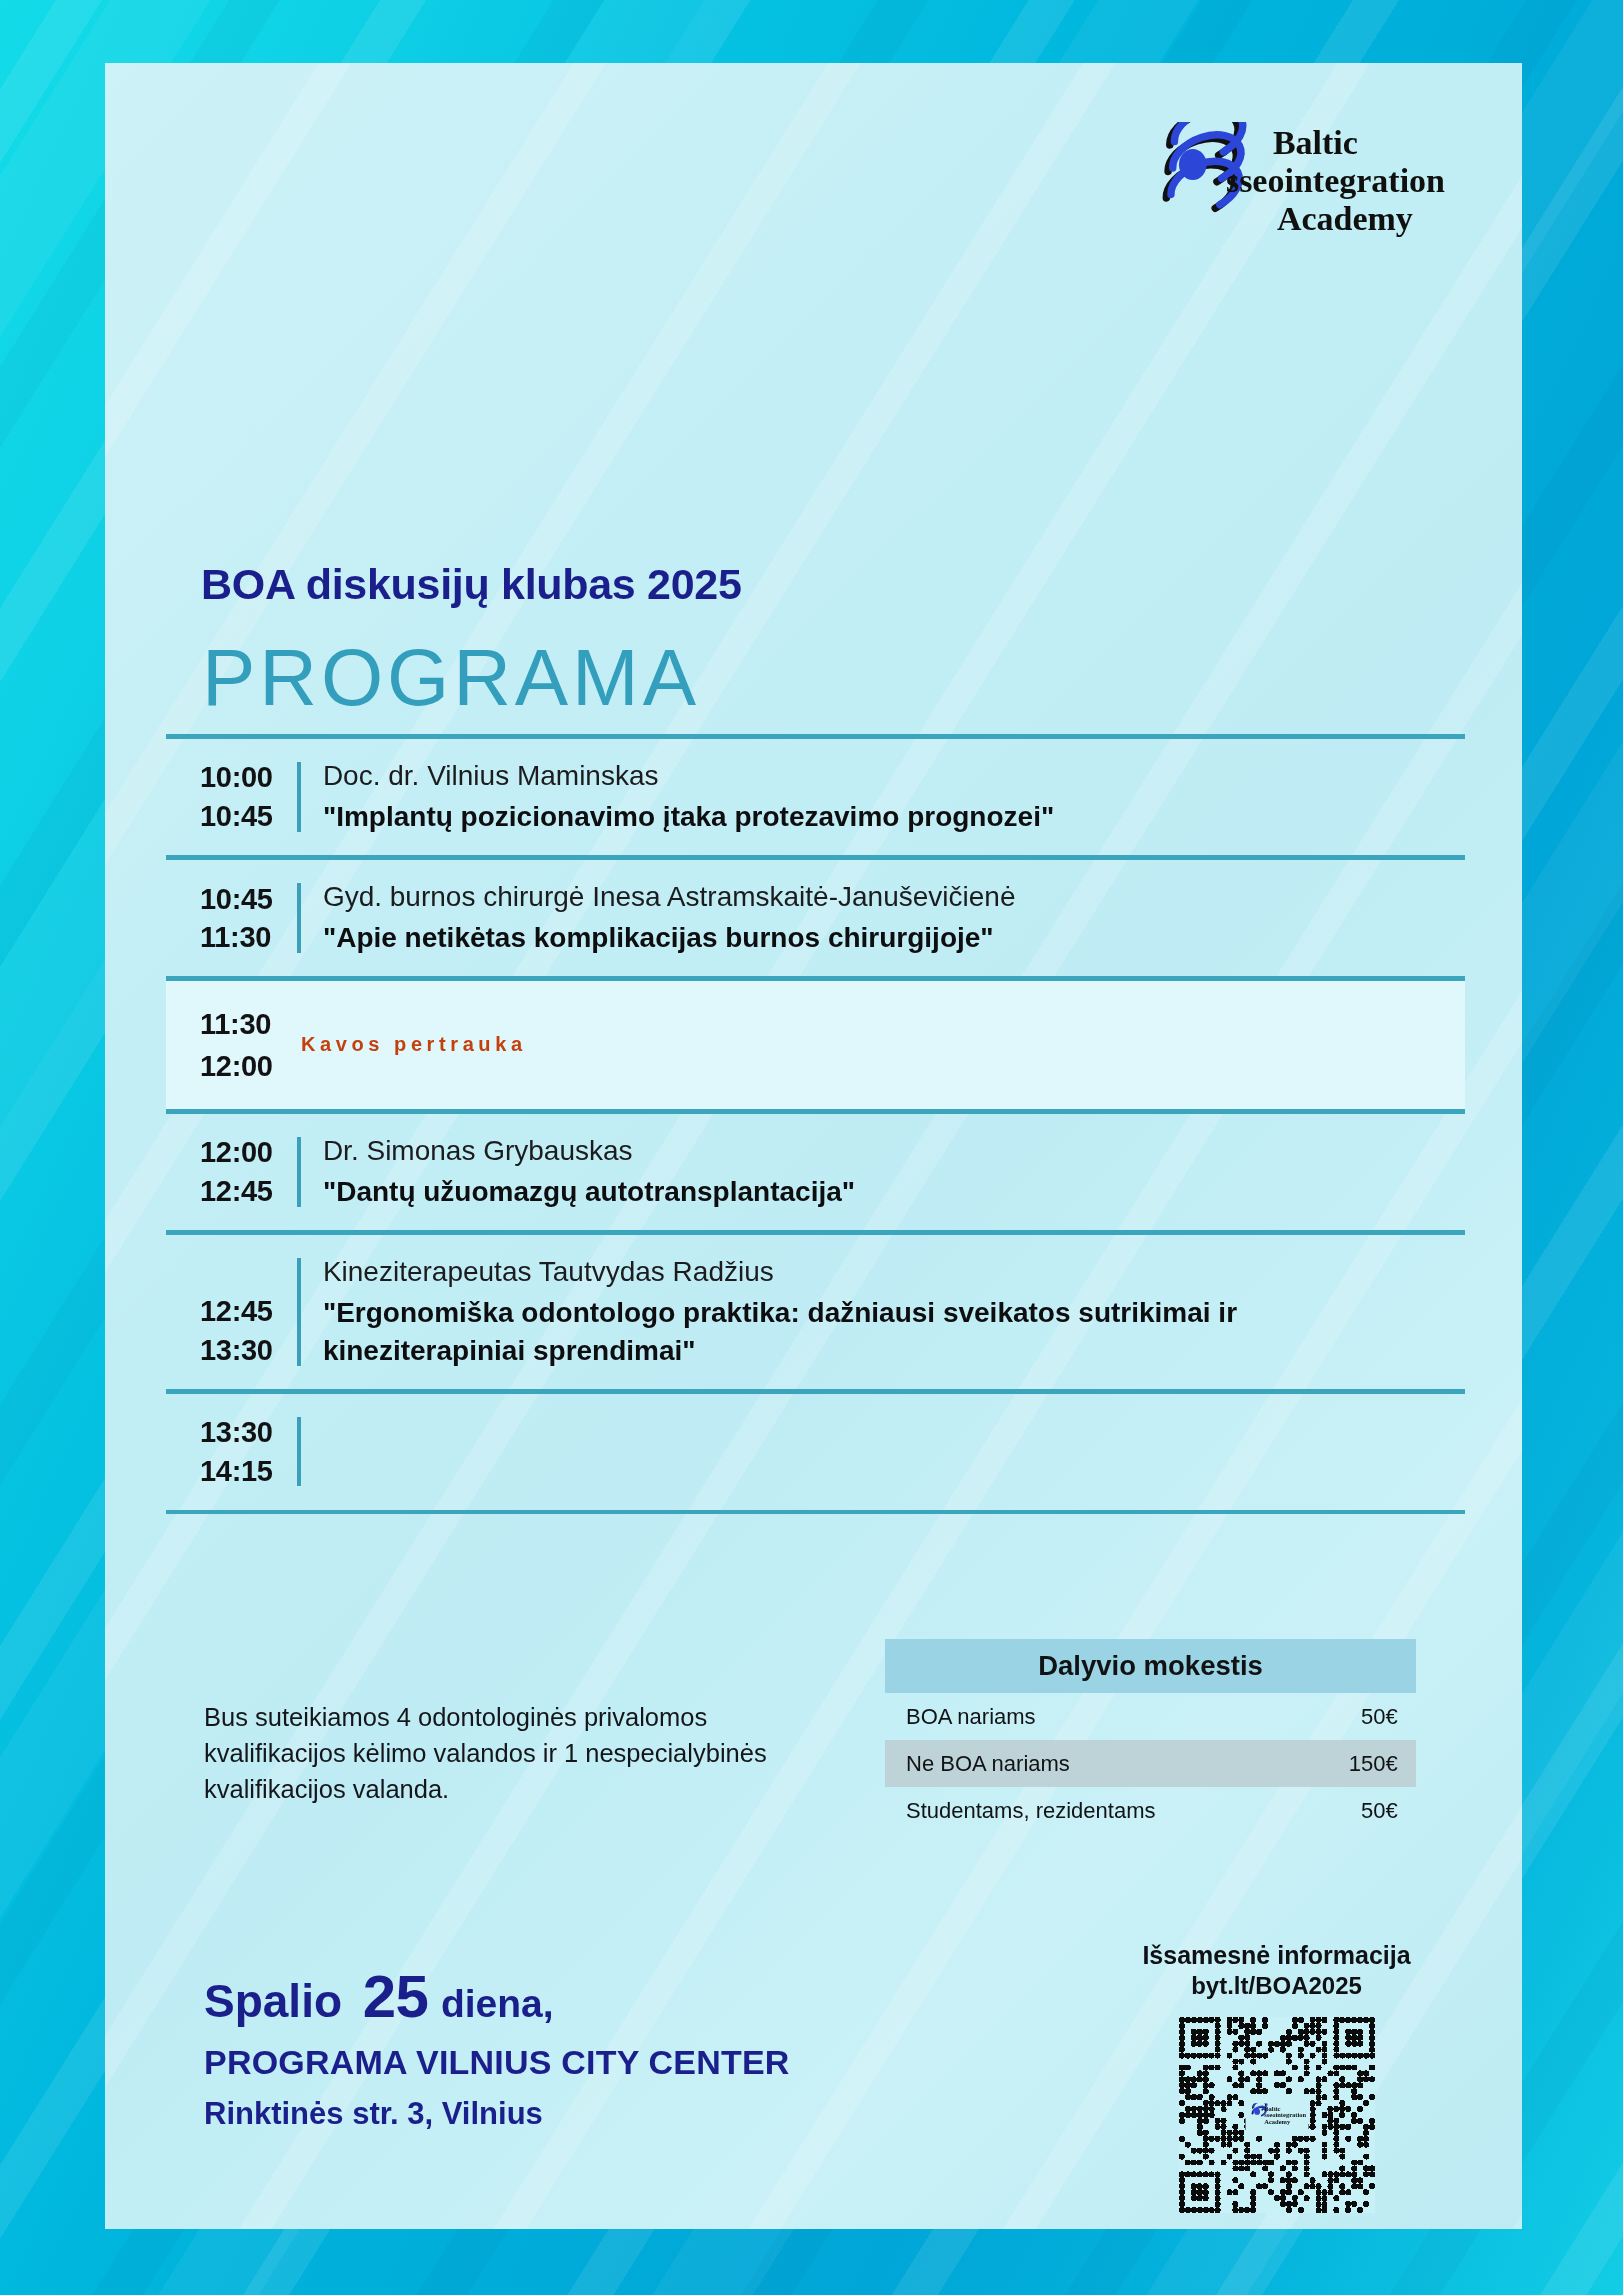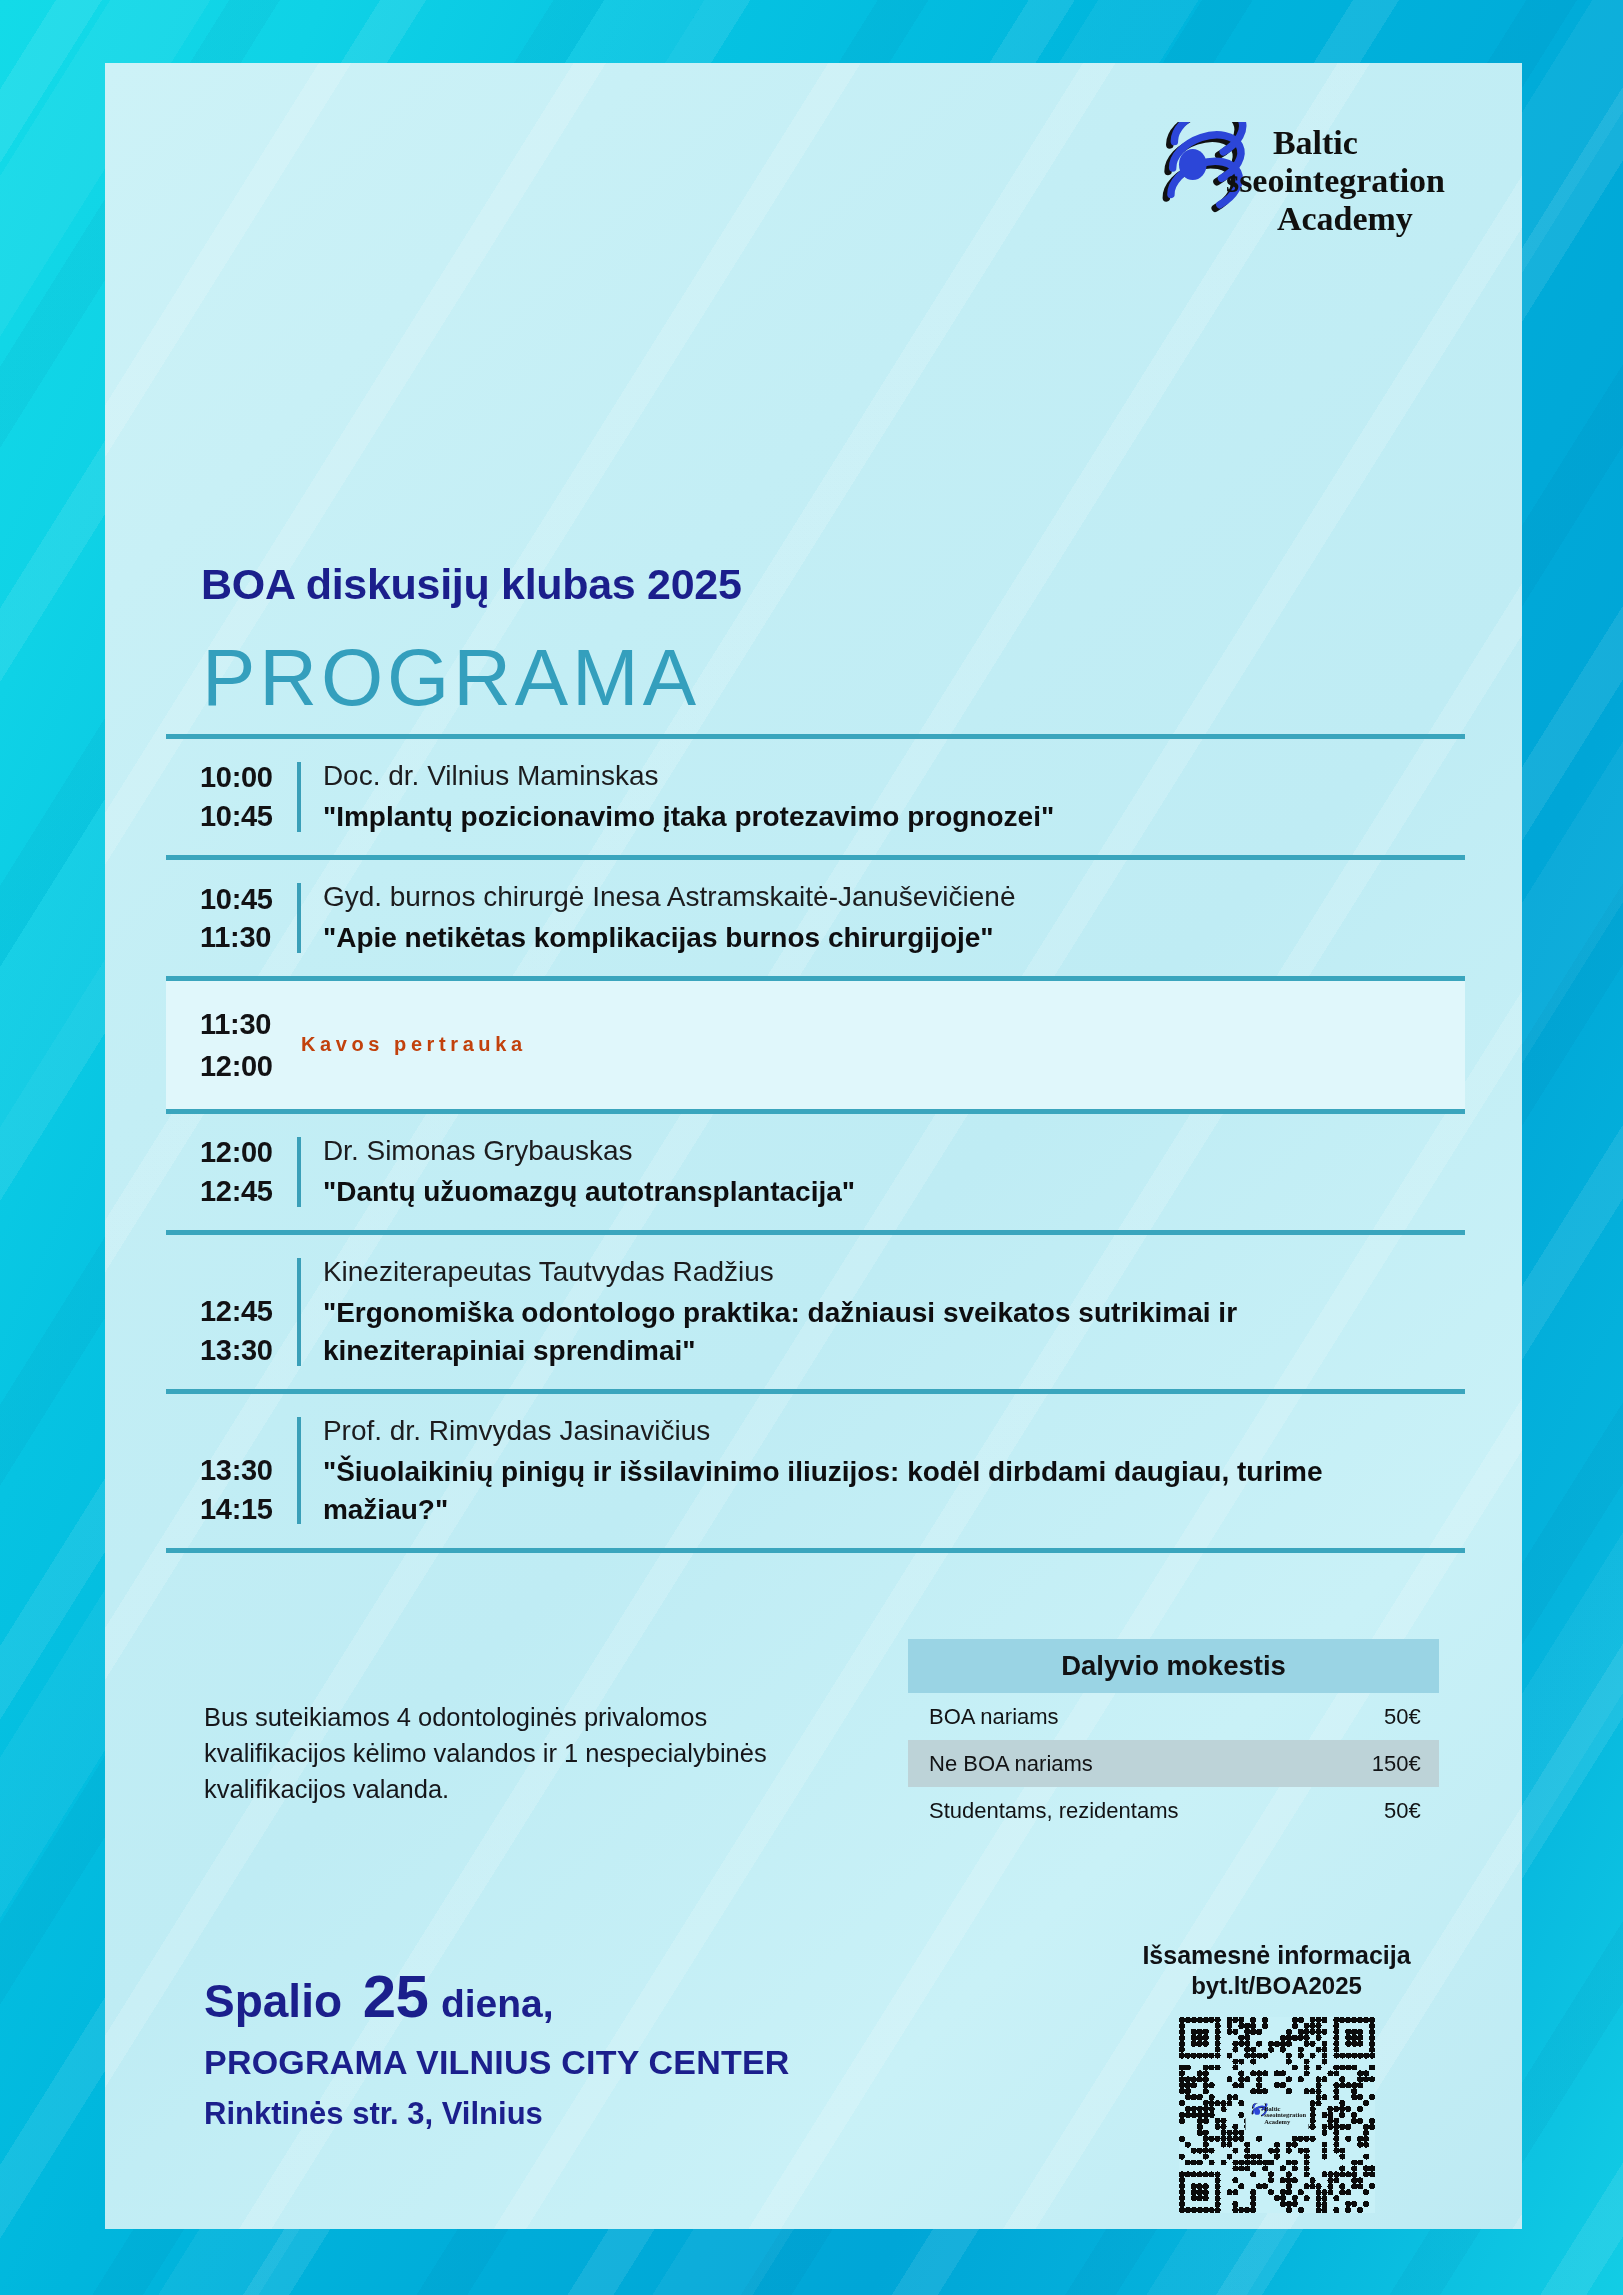--- a/index.html
+++ b/index.html
@@ -206,21 +206,21 @@
     top: 1636px;
     width: 576px;
     font-size: 25.5px;
     color: #15161a;
     line-height: 1.42;
   }
 
   
   #fee-table {
     position: absolute;
-    left: 803px;
+    left: 780px;
     top: 1576px;
     width: 531px;
   }
   #fee-header {
     background: #9ad4e4;
     text-align: center;
     font-size: 27.5px;
     font-weight: bold;
     color: #111214;
     padding: 10.5px 0 11.8px 0;
@@ -415,24 +415,20 @@
             <div class="topic">"Ergonomiška odontologo praktika: dažniausi sveikatos sutrikimai ir kineziterapiniai sprendimai"</div>
           </div>
         </div>
         <div class="divider"></div>
         <div class="row session">
           <div class="times">
             <div>13:30</div>
             <div>14:15</div>
           </div>
           <div class="vbar"></div>
-          <div class="details">
-            <div class="speaker">Prof. dr. Rimvydas Jasinavičius</div>
-            <div class="topic">"Šiuolaikinių pinigų ir išsilavinimo iliuzijos: kodėl dirbdami daugiau, turime mažiau?"</div>
-          </div>
         </div>
         <div class="divider"></div>
       </div>
 
     <div id="accred">Bus suteikiamos 4 odontologinės privalomos kvalifikacijos kėlimo valandos ir 1 nespecialybinės kvalifikacijos valanda.</div>
 
     <div id="fee-table">
       <div id="fee-header">Dalyvio mokestis</div>
       <div id="fee-rows">
           <div class="fee-row">

